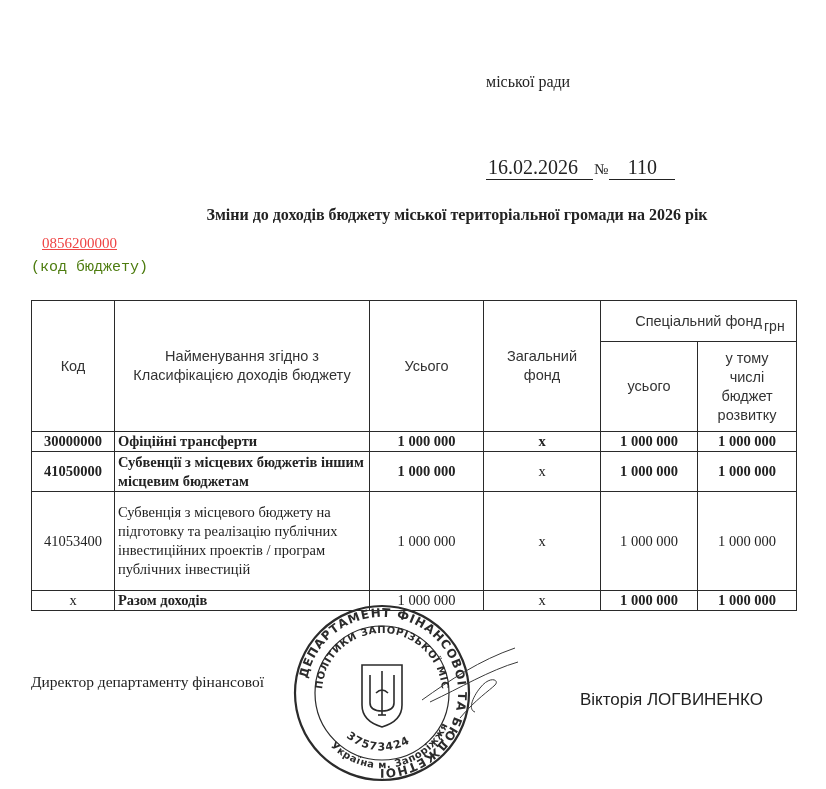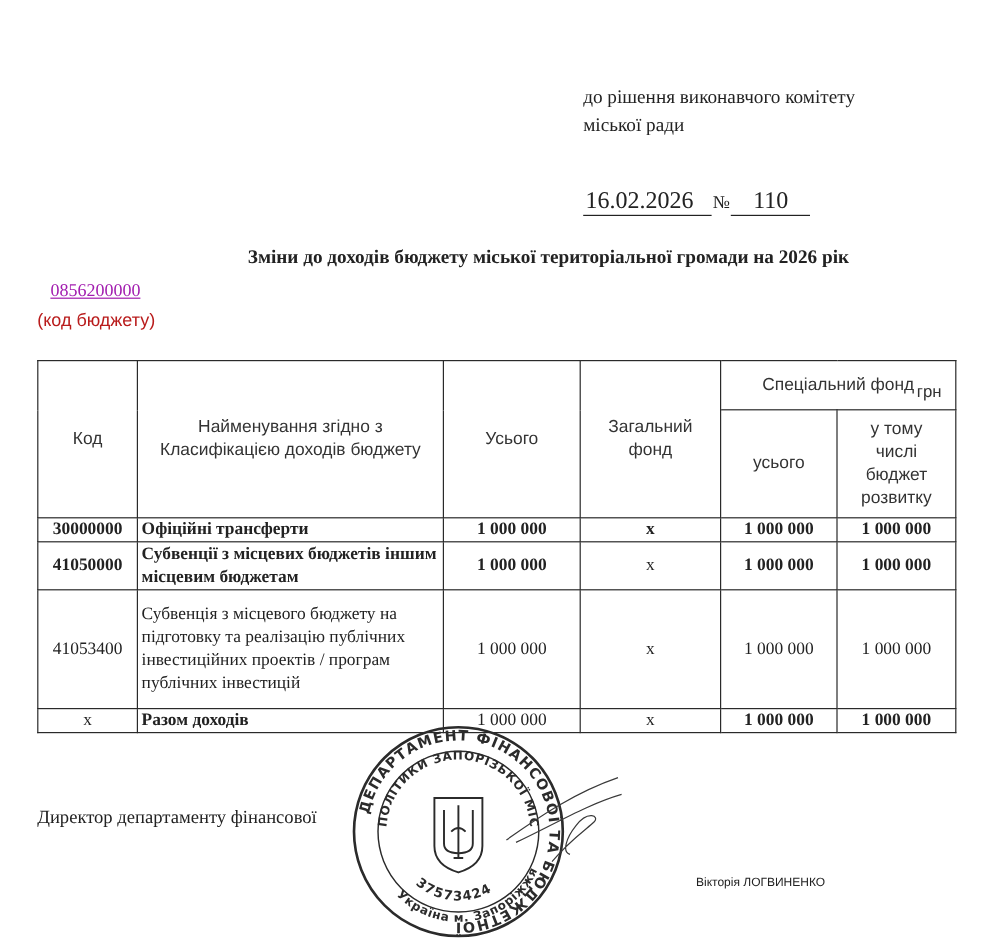--- a/index.html
+++ b/index.html
@@ -8,44 +8,43 @@
   .abs { position: absolute; }
   .annex { left: 486px; top: 70px; font-size: 16px; line-height: 23px; color: #222; }
   .annex div { white-space: nowrap; }
   .decision { left: 486px; top: 156px; font-size: 20px; white-space: nowrap; color:#222; }
   .decision .u { display: inline-block; border-bottom: 1.5px solid #222; padding: 0 2px 1px 2px; line-height: 22px; }
   .decision .date { width: 103px; }
   .decision .num { width: 62px; text-align: center; }
   .decision .no { font-size: 15px; margin: 0 1px; }
   .title { left: 0; width: 826px; top: 206px; text-align: center; font-size: 16px; font-weight: bold;
            padding-left: 88px; box-sizing: border-box; white-space: nowrap; color:#222; }
-  .bcode { left: 42px; top: 235px; font-size: 15px; text-decoration: underline; color:#a21caf;text-align:center; }
-  .bcode-label { left: 31px; top: 259px; font-size: 15px; font-family: Liberation Sans, sans-serif; color:#b91c1c; }
+  .bcode { left: 42px; top: 235px; font-size: 15px; text-decoration: underline; color:#ef4444;text-align:center; }
+  .bcode-label { left: 31px; top: 259px; font-size: 15px; font-family: Liberation Mono, monospace; color:#4d7c0f; }
   .unit { left: 764px; top: 283px; font-size: 14px; font-family: "Liberation Sans", sans-serif; color:#333;margin-top:35px; }
 
   table.budget { position: absolute; left: 31px; top: 300px; border-collapse: collapse; width: 765px; table-layout: fixed; }
   table.budget td, table.budget th { border: 1.4px solid #2a2a2a; padding: 0 3px; font-weight: normal; vertical-align: middle; }
   table.budget th { font-family: "Liberation Sans", sans-serif; font-size: 14.5px; color:#333; text-align: center; line-height: 19px; }
   table.budget td { font-size: 14.5px; line-height: 19px; color:#222; }
   .c-code { text-align: center; }
   .c-num { text-align: center; }
   .bold { font-weight: bold !important; }
   .r1 { height: 19px; } .r2 { height: 40px; } .r3 { height: 99px; } .r4 { height: 19px; }
   .h1 { height: 41px; } .h2 { height: 90px; }
 
   .director { left: 31px; top: 672px; font-size: 15.5px; line-height: 20px; color:#222; }
-  .signer { left: 580px; top: 690px; font-size: 10px; font-family: "Liberation Sans", sans-serif; color:#222;margin-top:40px; }
+  .signer { left: 580px; top: 690px; font-size: 17px; font-family: "Liberation Sans", sans-serif; color:#222; }
   .stamp { left: 292px; top: 603px; width: 180px; height: 180px; }
   .sig { left: 420px; top: 640px; width: 100px; height: 80px; }
 </style>
 </head>
 <body>
 
 <div class="abs annex">
-  <div>до рішення виконавчого комітету</div>
   <div>міської ради</div>
 </div>
 
 <div class="abs decision">
   <span class="u date">16.02.2026</span><span class="no">№</span><span class="u num">110</span>
 </div>
 
 <div class="abs title">Зміни до доходів бюджету міської територіальної громади на 2026 рік</div>
 
 <div class="abs bcode">0856200000</div>

